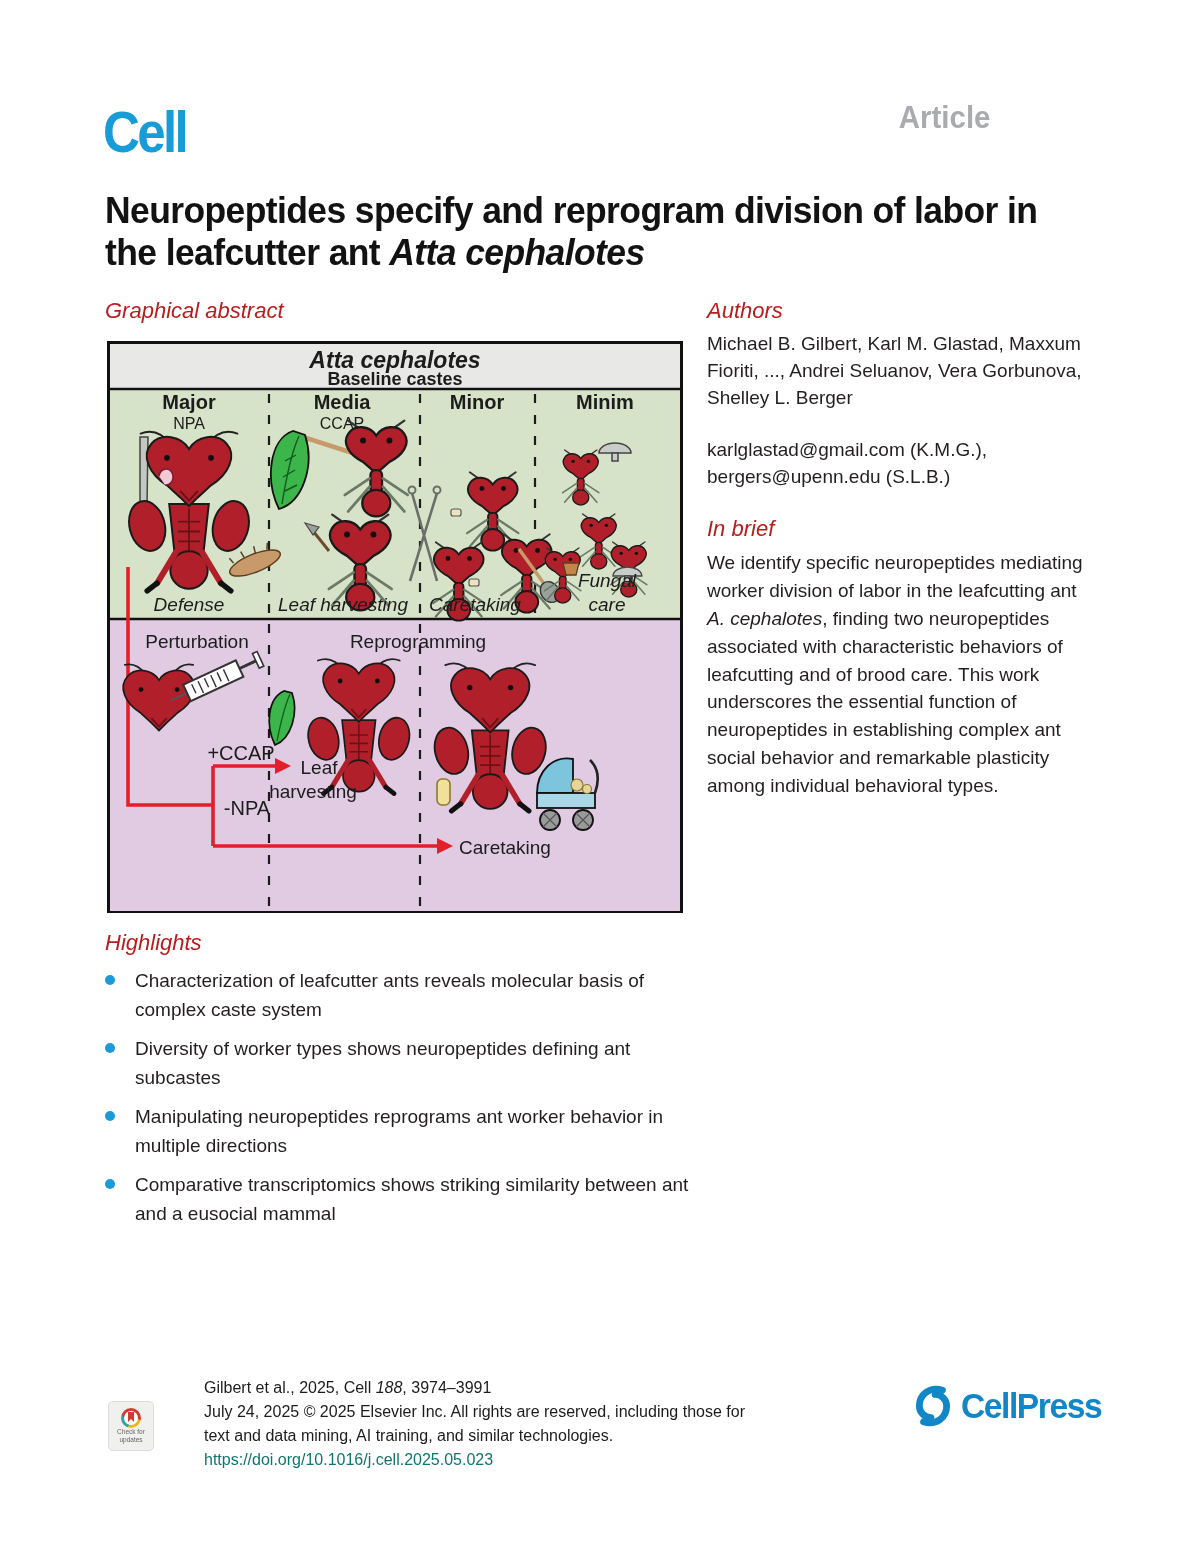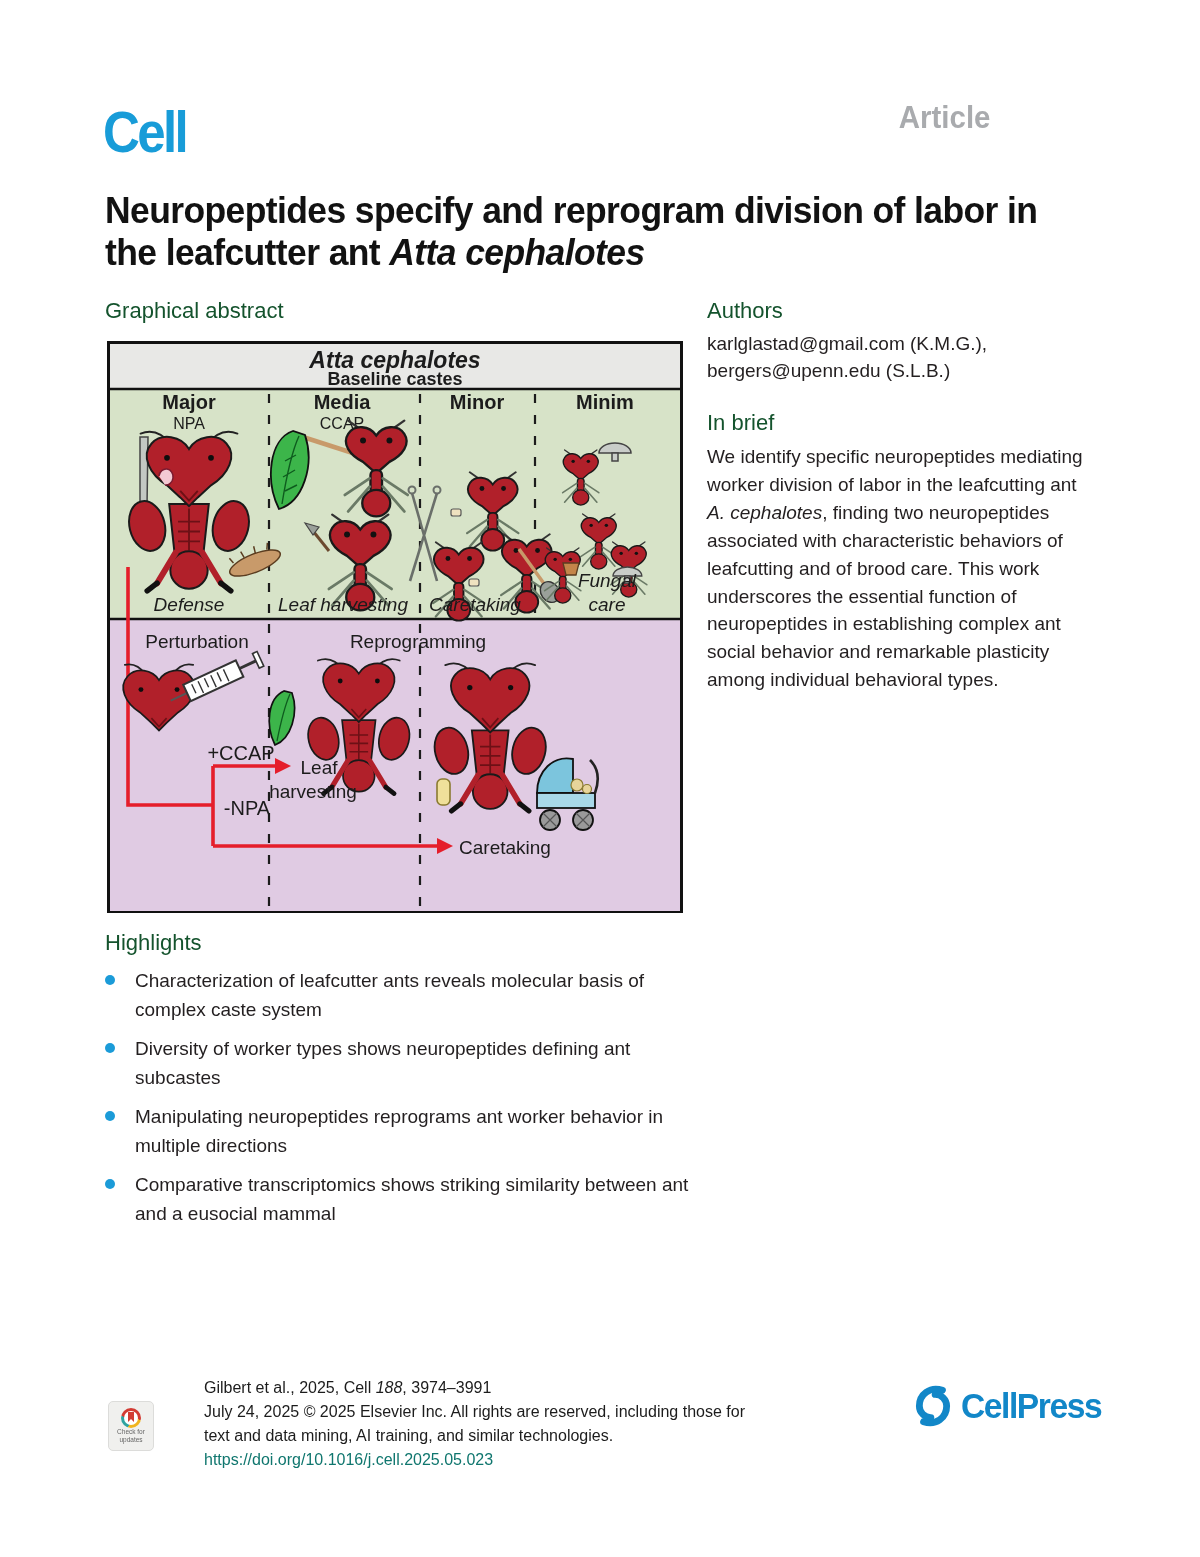--- a/index.html
+++ b/index.html
@@ -11,21 +11,21 @@
   .cell-logo { position:absolute; left:103px; top:98px; font-size:58px; font-weight:bold;
                color:#189cd8; letter-spacing:-3px; transform:scaleX(.88); transform-origin:left top; }
   .article-label { position:absolute; right:118px; top:100px; font-size:31px; font-weight:bold;
                color:#a9abae; transform:scaleX(.95); transform-origin:right top; }
 
   
   .title { position:absolute; left:105px; top:190px; width:948px; font-size:36px; font-weight:bold;
            line-height:1.18; color:#121212; letter-spacing:-0.6px; transform:scaleX(.985); transform-origin:left top;}
   .title em { font-style:italic; }
 
-  .sec-head { font-size:22px; color:#14532d; font-weight:400; }
+  .sec-head { font-size:22px; color:#b91c1c; font-weight:400;font-style:italic; }
 
   #ga-head { position:absolute; left:105px; top:298px; }
 
   .figure-wrap { position:absolute; left:107px; top:341px; width:576px; height:572px; }
 
   
   .right-col { position:absolute; left:707px; top:298px; width:390px; }
   .right-col .sec-head { margin-bottom:7px; }
   .right-col p { font-size:19px; line-height:1.42; margin-bottom:25px; color:#231f20; }
   .right-col p.brief { line-height:1.47; margin-bottom:0; }
@@ -256,20 +256,21 @@
       <text class="f-flow" x="134" y="419" text-anchor="middle">+CCAP</text>
       <text class="f-flow" x="140" y="474" text-anchor="middle">-NPA</text>
       <text class="f-flowlabel" x="212" y="433" text-anchor="middle">Leaf</text>
       <text class="f-flowlabel" x="206" y="457" text-anchor="middle">harvesting</text>
       <text class="f-flowlabel" x="398" y="513" text-anchor="middle">Caretaking</text>
     </svg>
   </div>
 
   <div class="right-col">
     <h2 class="sec-head">Authors</h2>
+    <p>Michael B. Gilbert, Karl M. Glastad, Maxxum Fioriti, ..., Andrei Seluanov, Vera Gorbunova, Shelley L. Berger</p>
 
     <p>karlglastad@gmail.com (K.M.G.), bergers@upenn.edu (S.L.B.)</p>
 
     <h2 class="sec-head">In brief</h2>
     <p class="brief"><span>We identify specific neuropeptides mediating worker division of labor in the leafcutting ant </span><em>A. cephalotes</em><span>, finding two neuropeptides associated with characteristic behaviors of leafcutting and of brood care. This work underscores the essential function of neuropeptides in establishing complex ant social behavior and remarkable plasticity among individual behavioral types.</span></p>
   </div>
 
   <div class="highlights">
     <h2 class="sec-head">Highlights</h2>
     <div class="hl-item">

